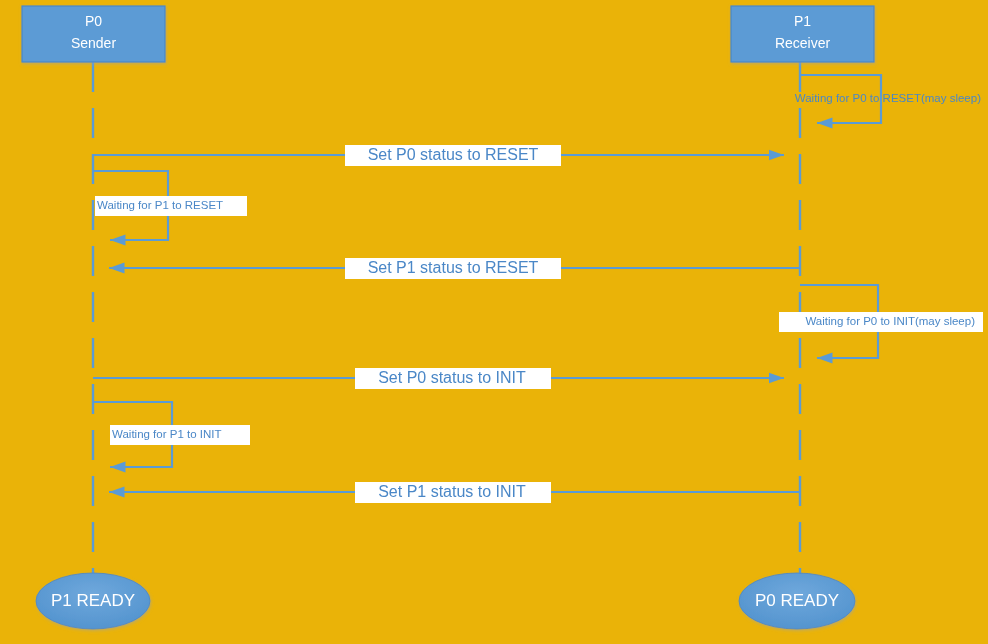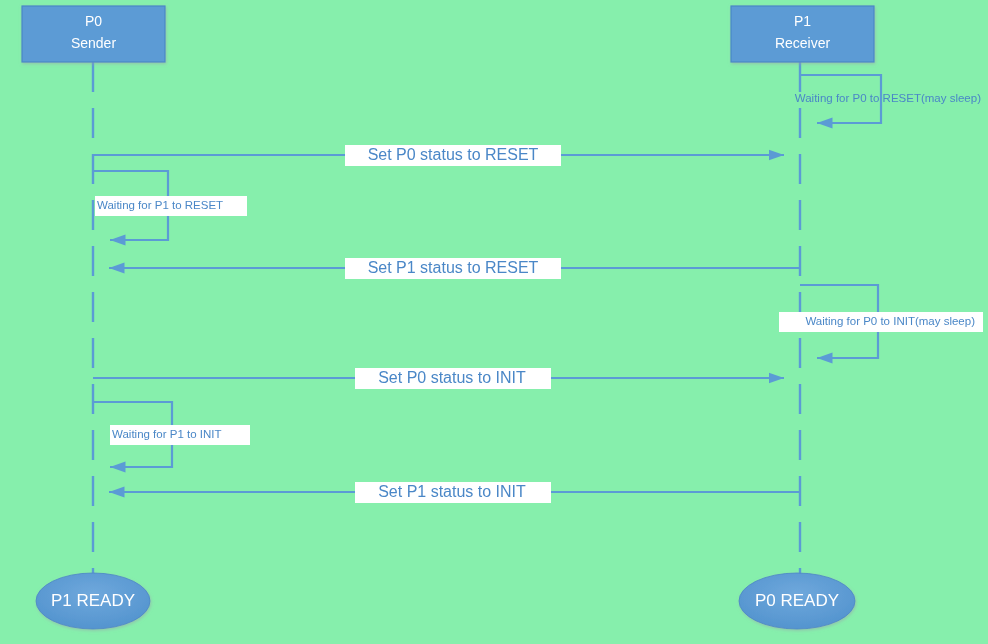--- a/index.html
+++ b/index.html
@@ -7,21 +7,21 @@
     margin: 0; padding: 0;
     width: 988px; height: 644px;
     background: #ffffff;
     font-family: "Liberation Sans", sans-serif;
     overflow: hidden;
   }
   #stage {
     position: relative;
     width: 988px;
     height: 644px;
-    background: #86efac;
+    background: #eab308;
   }
   #stage svg {
     position: absolute;
     top: 0; left: 0;
     width: 988px;
     height: 644px;
   }
   .lifeline-box-label {
     fill: #ffffff;
     font-family: "Liberation Sans", sans-serif;

